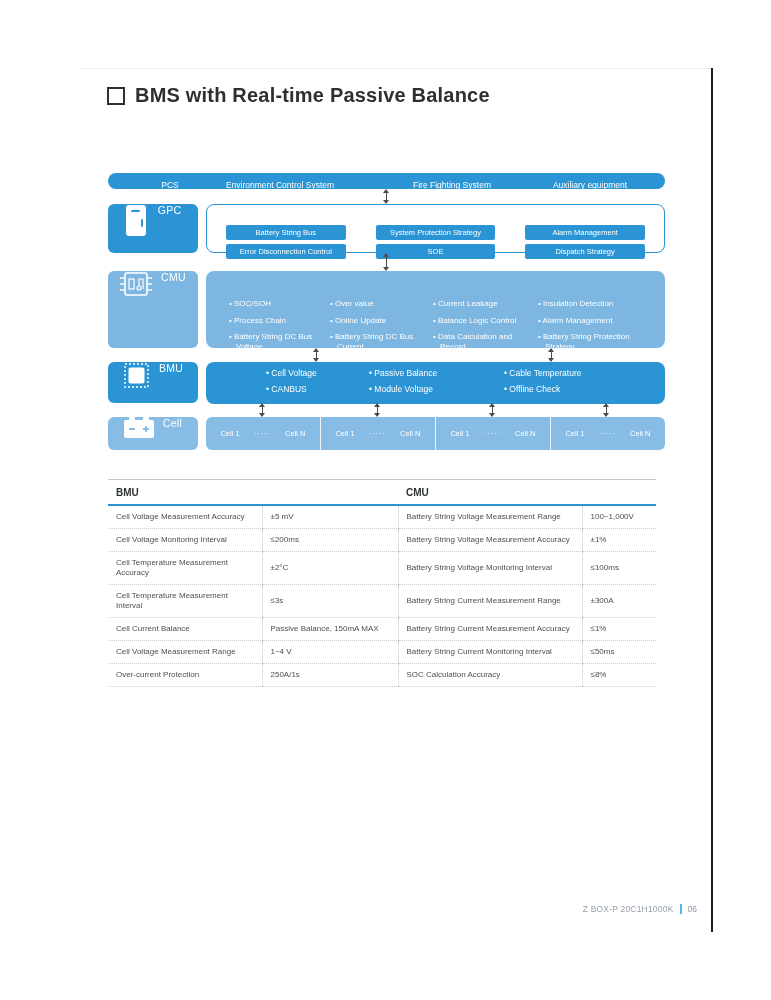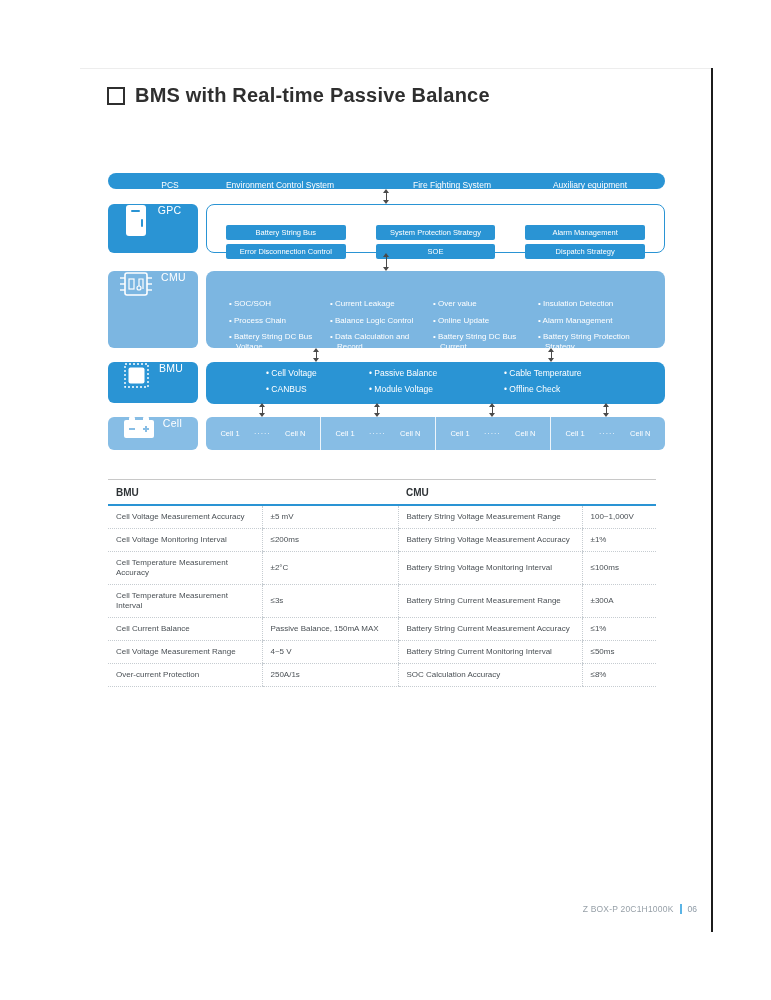--- a/index.html
+++ b/index.html
@@ -158,28 +158,28 @@
     </svg>
     <span class="side-label">CMU</span>
   </div>
   <div class="cmu-panel lblue">
     <div>
       <div class="bi">SOC/SOH</div>
       <div class="bi">Process Chain</div>
       <div class="bi">Battery String DC Bus Voltage</div>
     </div>
     <div>
+      <div class="bi">Over value</div>
+      <div class="bi">Online Update</div>
+      <div class="bi">Battery String DC Bus Current</div>
+    </div>
+    <div>
       <div class="bi">Current Leakage</div>
       <div class="bi">Balance Logic Control</div>
       <div class="bi">Data Calculation and Record</div>
-    </div>
-    <div>
-      <div class="bi">Over value</div>
-      <div class="bi">Online Update</div>
-      <div class="bi">Battery String DC Bus Current</div>
     </div>
     <div>
       <div class="bi">Insulation Detection</div>
       <div class="bi">Alarm Management</div>
       <div class="bi">Battery String Protection Strategy</div>
     </div>
   </div>
 
   <div class="varrow" style="left:313px; top:348px; height:14px;">
       <i></i>
@@ -298,21 +298,21 @@
         <td class="sep">±300A</td>
       </tr>
       <tr>
         <td>Cell Current Balance</td>
         <td class="sep">Passive Balance, 150mA MAX</td>
         <td class="sep">Battery String Current Measurement Accuracy</td>
         <td class="sep">≤1%</td>
       </tr>
       <tr>
         <td>Cell Voltage Measurement Range</td>
-        <td class="sep">4~5 V</td>
+        <td class="sep">1~4 V</td>
         <td class="sep">Battery String Current Monitoring Interval</td>
         <td class="sep">≤50ms</td>
       </tr>
       <tr>
         <td>Over-current Protection</td>
         <td class="sep">250A/1s</td>
         <td class="sep">SOC Calculation Accuracy</td>
         <td class="sep">≤8%</td>
       </tr>
     </tbody>

